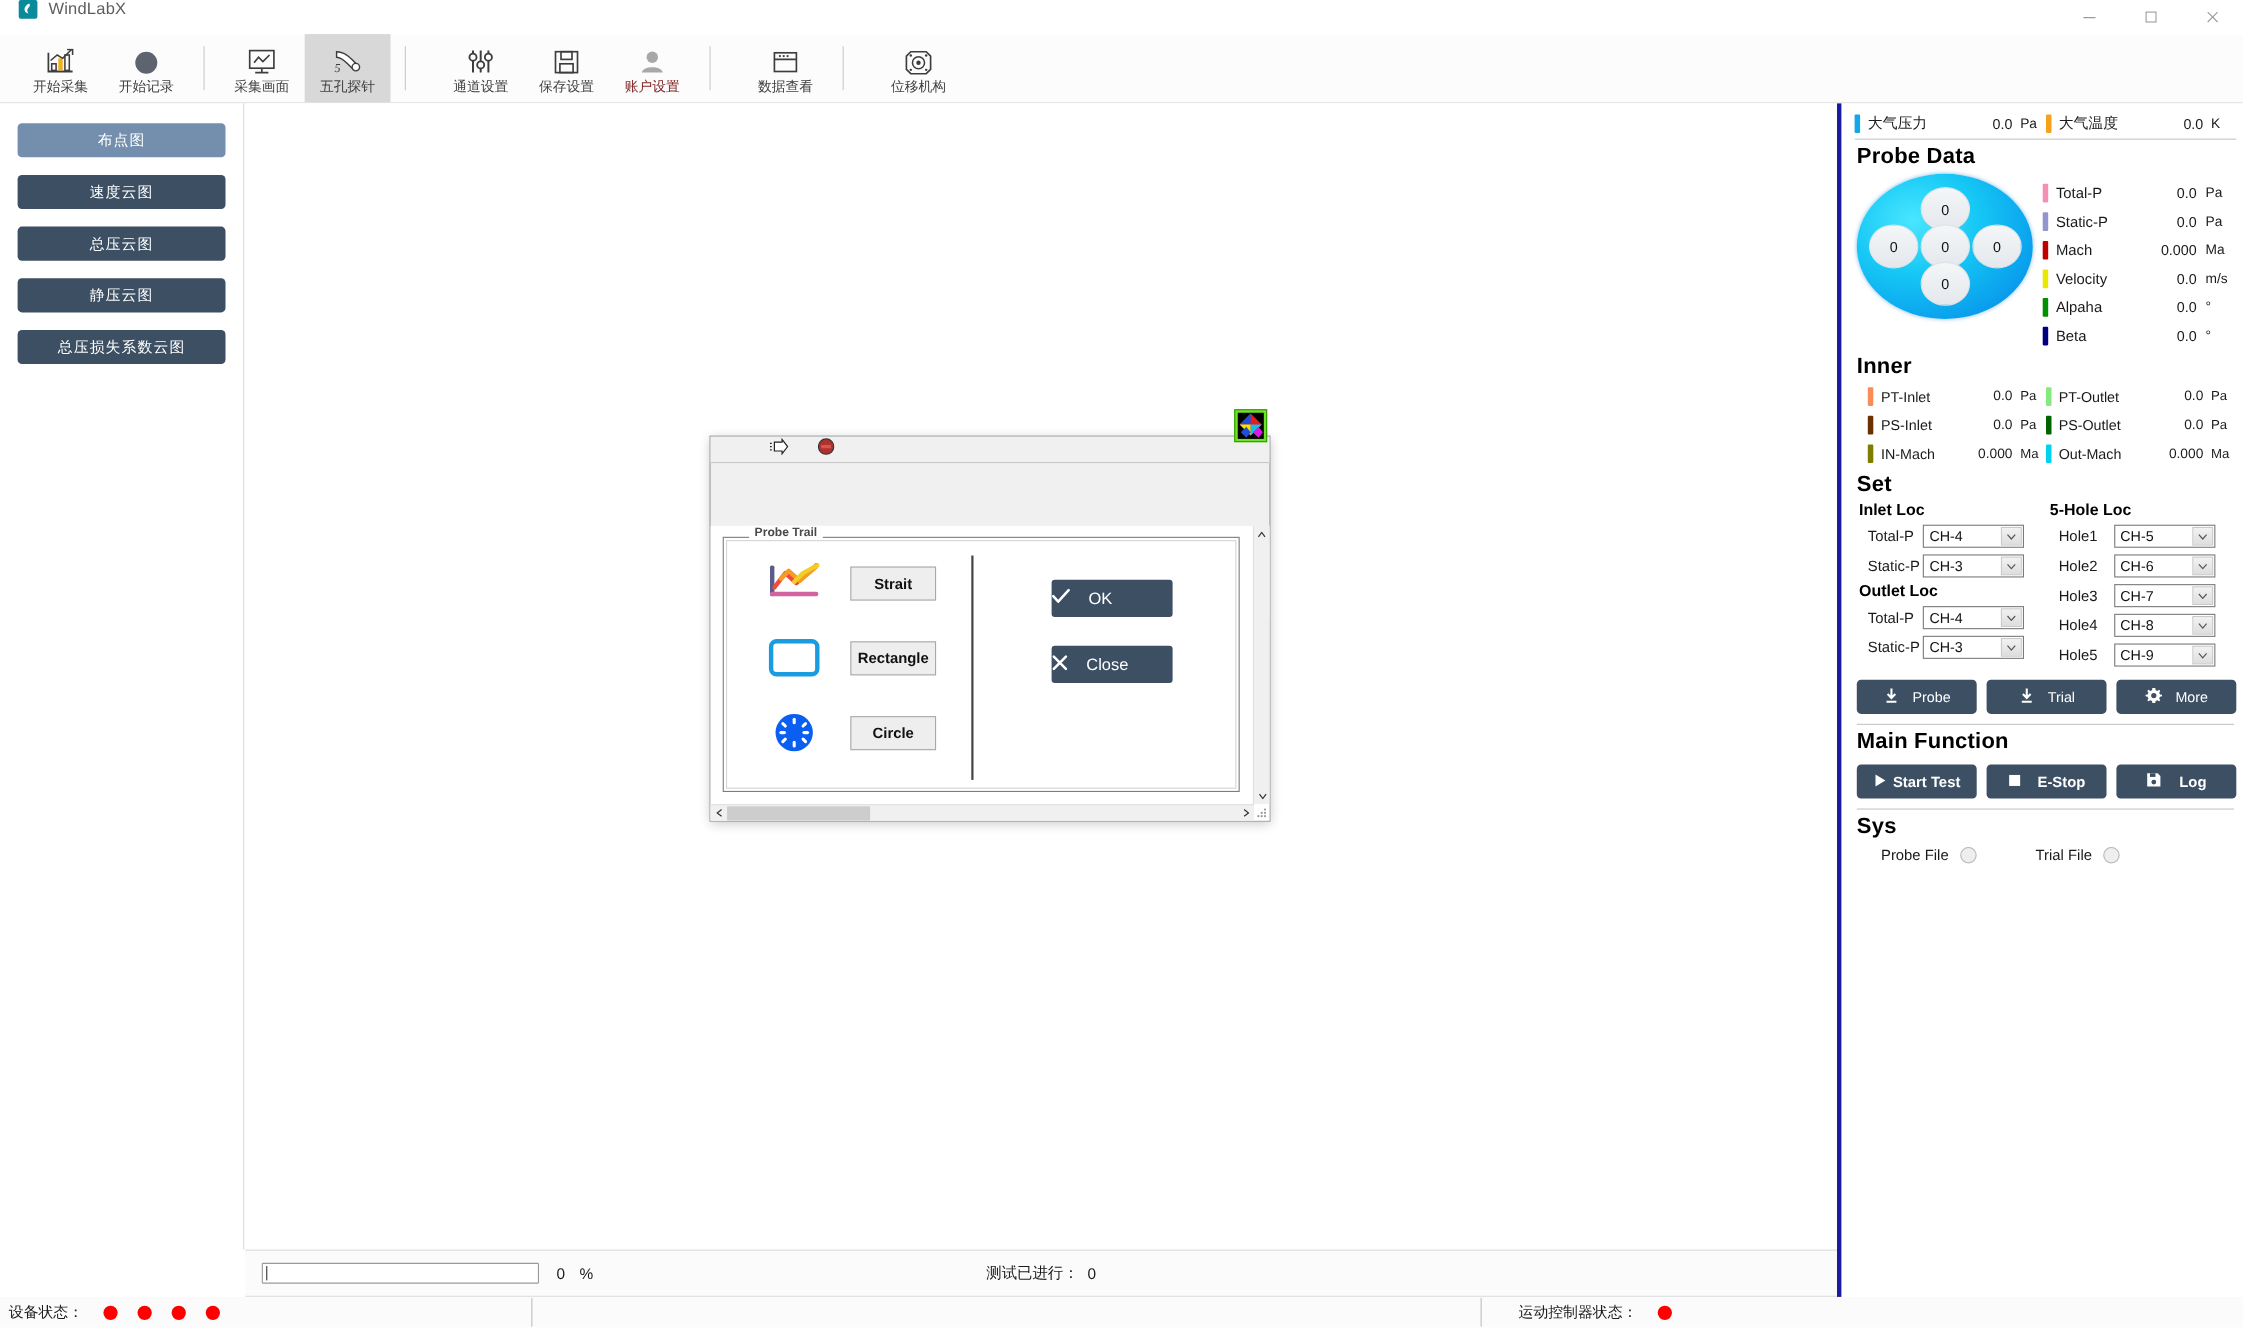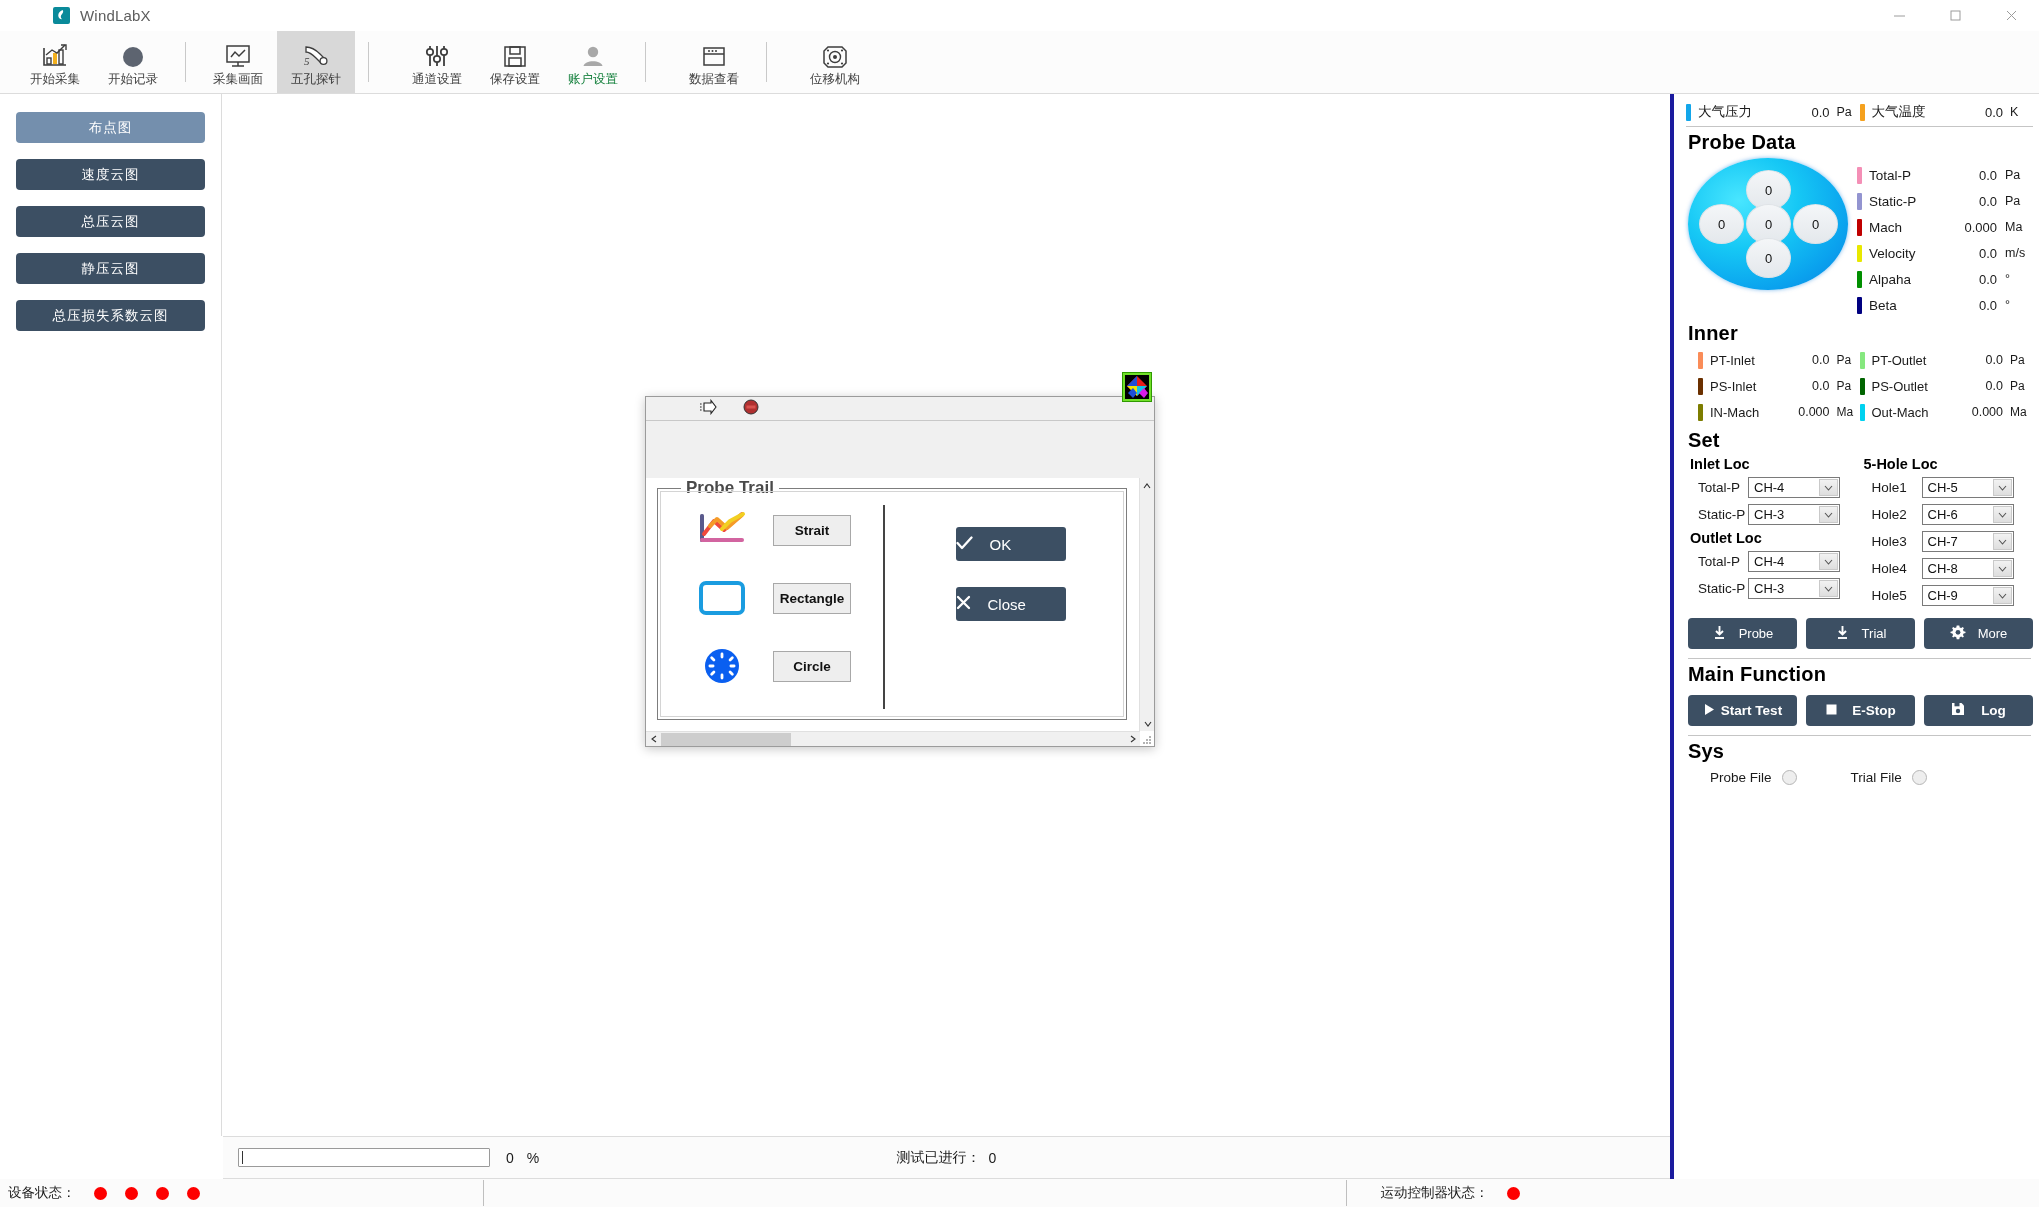--- a/index.html
+++ b/index.html
@@ -7,23 +7,22 @@
     width: 2039px; height: 1207px;
     font-family: "Liberation Sans", "DejaVu Sans", sans-serif;
     background: #ffffff;
     overflow: hidden;
   }
   #app { position: relative; width: 2039px; height: 1207px; background:#fff; }
 
   
   .titlebar {
     position:absolute; left:0; top:0; width:2039px; height:31px;
-    background:#ffffff; display:flex; align-items:center;
+    background:#ffffff; display:flex; align-items:flex-start;
     border-bottom:0px solid #e6e6e6;
-    padding-left:36px;
   }
   .tb-logo {
     width:17px;height:17px;margin-left:17px;margin-right:10px;
     background:#0a8a9a; border-radius:2px; position:relative;
     display:flex;align-items:center;justify-content:center;
   }
   .tb-logo svg{width:13px;height:13px;}
   .tb-title{ font-size:15px; color:#5d5d5d; letter-spacing:.2px;}
   .tb-spacer{flex:1}
   .tb-btn{
@@ -38,21 +37,21 @@
     background:#fcfcfc;border-bottom:1px solid #dcdcdc;
     display:flex;align-items:stretch;
   }
   .tool{
     width:78px;display:flex;flex-direction:column;align-items:center;
     justify-content:center;gap:2px;padding-top:2px;
   }
   .tool.active{background:#d8d8d8;}
   .tool .ticon{height:30px;display:flex;align-items:flex-end;justify-content:center;}
   .tool .tlabel{font-size:12.5px;color:#404040;line-height:15px;}
-  .tool.disabled .tlabel{color:#15803d;}
+  .tool.disabled .tlabel{color:#7f1d1d;}
   .tdiv{width:1px;background:#c9c9c9;margin:11px 13px;}
   .tgap{width:16px;}
 
   
   .leftpanel{
     position:absolute;left:0;top:94px;width:222px;height:1042px;
     background:#ffffff;border-right:1px solid #dcdcdc;
     padding:18px 16px 0 16px;
   }
   .navbtn{
@@ -220,21 +219,21 @@
   .groupbox{
     position:absolute;left:11px;top:10px;width:470px;height:232px;
     border:1px solid #7d7d7d;
   }
   .groupbox:after{
     content:"";position:absolute;left:2px;top:2px;right:2px;bottom:2px;
     border:1px solid #d4d4d4;pointer-events:none;
   }
   .gbtitle{
     position:absolute;left:23px;top:-11px;background:#fff;padding:0 5px;
-    font-size:17px;font-weight:bold;color:#4a4a4a;
+    font-size:11px;font-weight:bold;color:#4a4a4a;
   }
   .gbinner{position:absolute;left:0;top:12px;width:470px;height:218px;display:flex;}
   .gbleft{width:225px;position:relative;padding-left:38px;}
   .gbdivider{width:2px;background:#444;margin:4px 8px 10px 0;}
   .gbright{flex:1;display:flex;flex-direction:column;align-items:center;padding-top:26px;gap:26px;}
 
   .trow{display:flex;align-items:center;height:58px;margin-bottom:10px;gap:25px;}
   .ticonbox{width:52px;height:44px;display:flex;align-items:center;justify-content:center;}
   .tbtn{
     width:78px;height:31px;background:#eeeeee;border:1px solid #a8a8a8;

